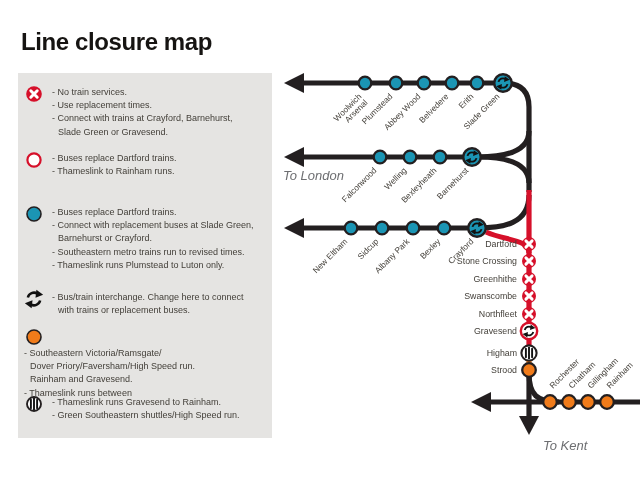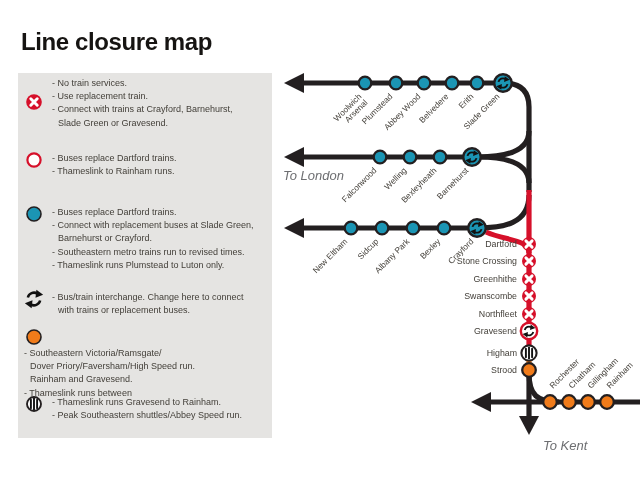--- a/index.html
+++ b/index.html
@@ -29,28 +29,28 @@
   text{font-family:"Liberation Sans","DejaVu Sans",sans-serif;}
 </style>
 </head>
 <body>
 
 <div id="stage">
 
   <div id="page-title">Line closure map</div>
 
   <div id="legend">
-      <div class="legend-item" style="top: 4px; align-items: center;">
+      <div class="legend-item" style="top: 13px;">
         <svg width="20" height="20" viewBox="-10 -10 20 20">
           <circle r="7.8" fill="#d6102a"></circle>
           <path d="M -3.2,-3.2 L 3.2,3.2 M 3.2,-3.2 L -3.2,3.2" stroke="#fff" stroke-width="3" stroke-linecap="round" fill="none"></path>
         </svg>
      <div class="legend-lines">
           <div class="legend-line">- No train services.</div>
-          <div class="legend-line">- Use replacement train.</div>
+          <div class="legend-line">- Use replacement times.</div>
           <div class="legend-line">- Connect with trains at Crayford, Barnehurst,</div>
           <div class="legend-line cont">Slade Green or Gravesend.</div>
         </div>
       </div>
       <div class="legend-item" style="top: 79px;">
         <svg width="20" height="20" viewBox="-10 -10 20 20">
           <circle r="6.6" fill="#fff" stroke="#d6102a" stroke-width="2.2"></circle>
         </svg>
      <div class="legend-lines">
           <div class="legend-line">- Buses replace Dartford trains.</div>
@@ -98,21 +98,21 @@
         <svg width="20" height="20" viewBox="-10 -10 20 20">
           <circle r="7" fill="#fff" stroke="#231f20" stroke-width="1.9"></circle>
           <g stroke="#111" stroke-width="1.9">
     <line x1="-3.1" y1="-4.9" x2="-3.1" y2="4.9"></line>
     <line x1="0" y1="-6.1" x2="0" y2="6.1"></line>
     <line x1="3.1" y1="-4.9" x2="3.1" y2="4.9"></line>
           </g>
         </svg>
      <div class="legend-lines">
           <div class="legend-line">- Thameslink runs Gravesend to Rainham.</div>
-          <div class="legend-line">- Peak Southeastern shuttles/Abbey Speed run.</div>
+          <div class="legend-line">- Green Southeastern shuttles/High Speed run.</div>
         </div>
       </div>
     </div>
 
   <svg id="map-svg" width="640" height="480" viewBox="0 0 640 480">
     <g>
 
       <path class="rail" d="M 300,83 H 503 Q 529,83 529,107 V 192"></path>
       <polygon class="arrow" points="284,83 304,73 304,93"></polygon>
 

